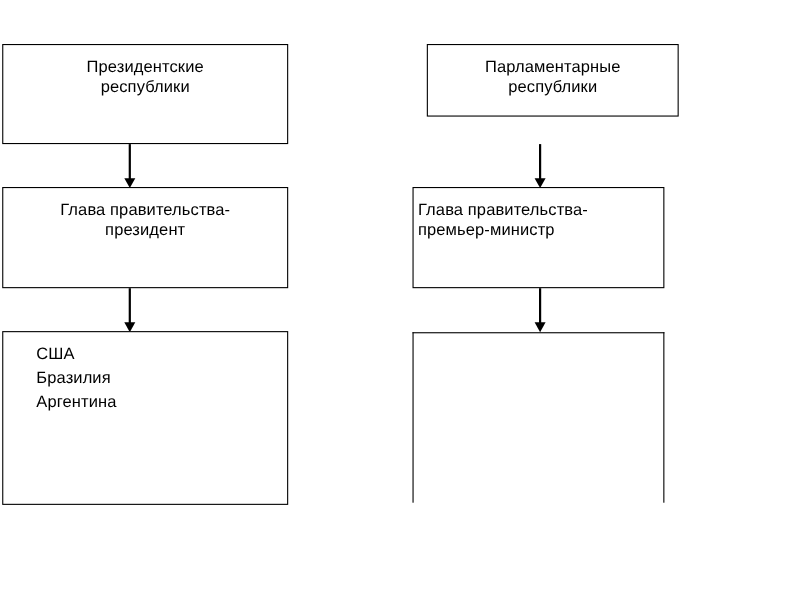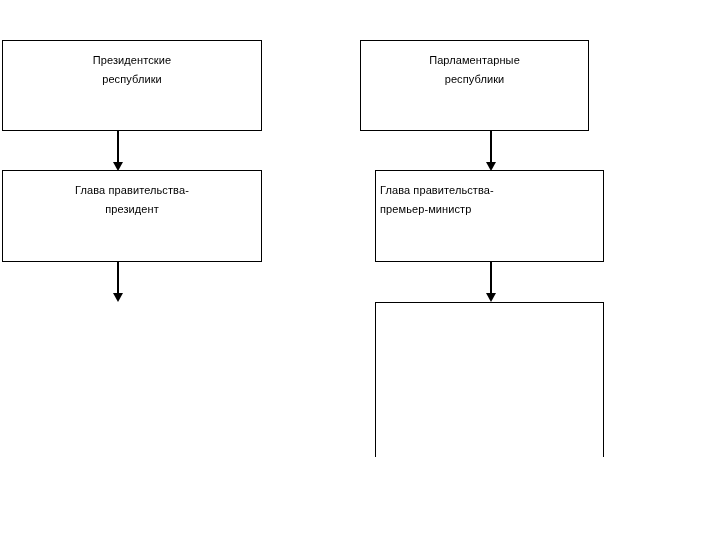--- a/index.html
+++ b/index.html
@@ -28,21 +28,21 @@
   
   .node.back-panel {
     background: transparent;
     border-bottom: none;
   }
 
   .node-text {
     position: absolute;
     left: 0;
     right: 0;
-    font-size: 11px;
+    font-size: 15px;
     line-height: 19px;
     white-space: pre-line;
     letter-spacing: 0.1px;
   }
   .align-center { text-align: center; }
   .align-left   { text-align: left; }
 
   .arrow {
     position: absolute;
   }
@@ -84,22 +84,27 @@
   <div class="node" style="left:2px; top:170px; width:260px; height:92px;">
     <div class="node-text align-center" style="top:10px;">Глава правительства-
 президент</div>
   </div>
 
   <div class="arrow" style="left:110px; top:262px; width:16px; height:40px;">
     <div class="shaft" style="height:32px;"></div>
     <div class="head"></div>
   </div>
 
+  <div class="node" style="left:2px; top:301px; width:260px; height:158px;">
+    <div class="node-text align-left" style="top:9px; left:30px; right:8px; line-height:22px;">США
+Бразилия
+ Аргентина</div>
+  </div>
 
-  <div class="node" style="left:360px; top:40px; width:229px; height:91px;">
+  <div class="node" style="left:388px; top:40px; width:229px; height:66px;">
     <div class="node-text align-center" style="top:10px;">Парламентарные
 республики</div>
   </div>
 
   <div class="arrow" style="left:483px; top:131px; width:16px; height:40px;">
     <div class="shaft" style="height:32px;"></div>
     <div class="head"></div>
   </div>
 
   <div class="node" style="left:375px; top:170px; width:229px; height:92px;">

